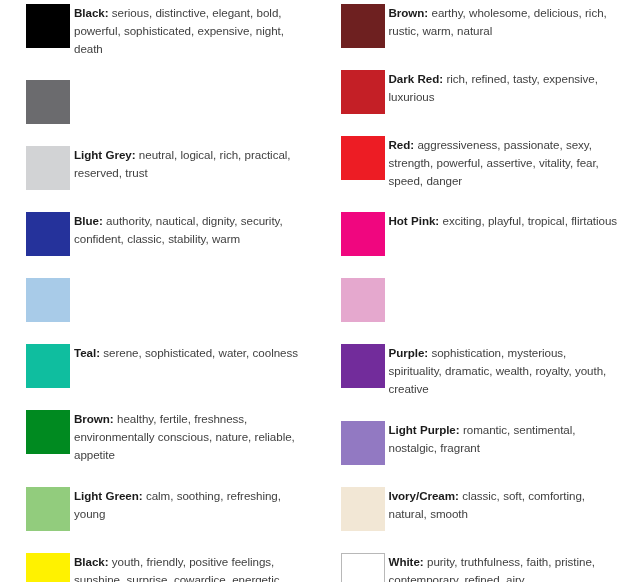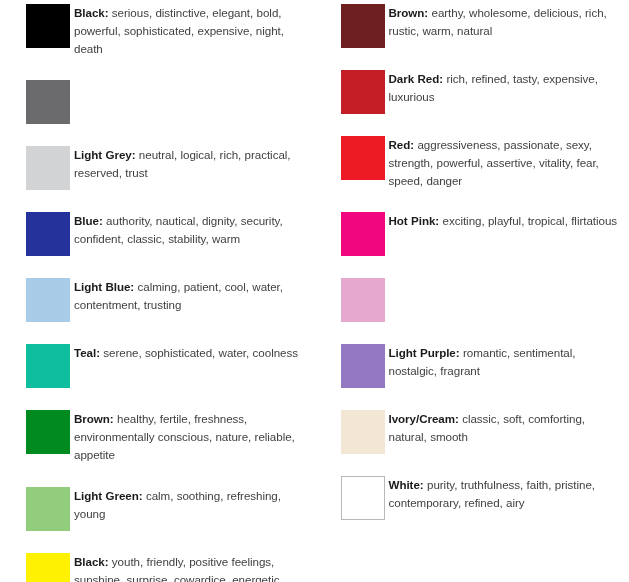--- a/index.html
+++ b/index.html
@@ -85,21 +85,20 @@
       <div class="entry">
         <div class="swatch" style="background: rgb(210, 211, 213);"></div>
         <div class="entry-text"><span class="color-name">Light Grey:</span><span class="entry-desc"> neutral, logical, rich, practical, reserved, trust</span></div>
       </div>
       <div class="entry">
         <div class="swatch" style="background: rgb(37, 50, 155);"></div>
         <div class="entry-text"><span class="color-name">Blue:</span><span class="entry-desc"> authority, nautical, dignity, security, confident, classic, stability, warm</span></div>
       </div>
       <div class="entry">
         <div class="swatch" style="background: rgb(168, 203, 232);"></div>
-        <div class="entry-text"><span class="color-name">Light Blue:</span><span class="entry-desc"> calming, patient, cool, water, contentment, trusting</span></div>
       </div>
       <div class="entry">
         <div class="swatch" style="background: rgb(15, 190, 159);"></div>
         <div class="entry-text"><span class="color-name">Teal:</span><span class="entry-desc"> serene, sophisticated, water, coolness</span></div>
       </div>
       <div class="entry">
         <div class="swatch" style="background: rgb(0, 138, 32);"></div>
         <div class="entry-text"><span class="color-name">Brown:</span><span class="entry-desc"> healthy, fertile, freshness, environmentally conscious, nature, reliable, appetite</span></div>
       </div>
       <div class="entry">
@@ -125,20 +124,24 @@
         <div class="entry-text"><span class="color-name">Red:</span><span class="entry-desc"> aggressiveness, passionate, sexy, strength, powerful, assertive, vitality, fear, speed, danger</span></div>
       </div>
       <div class="entry">
         <div class="swatch" style="background: rgb(240, 6, 127);"></div>
         <div class="entry-text"><span class="color-name">Hot Pink:</span><span class="entry-desc"> exciting, playful, tropical, flirtatious</span></div>
       </div>
       <div class="entry">
         <div class="swatch" style="background: rgb(229, 168, 206);"></div>
       </div>
       <div class="entry">
+        <div class="swatch" style="background: rgb(114, 44, 155);"></div>
+        <div class="entry-text"><span class="color-name">Purple:</span><span class="entry-desc"> sophistication, mysterious, spirituality, dramatic, wealth, royalty, youth, creative</span></div>
+      </div>
+      <div class="entry">
         <div class="swatch" style="background: rgb(146, 121, 194);"></div>
         <div class="entry-text"><span class="color-name">Light Purple:</span><span class="entry-desc"> romantic, sentimental, nostalgic, fragrant</span></div>
       </div>
       <div class="entry">
         <div class="swatch" style="background: rgb(242, 231, 213);"></div>
         <div class="entry-text"><span class="color-name">Ivory/Cream:</span><span class="entry-desc"> classic, soft, comforting, natural, smooth</span></div>
       </div>
       <div class="entry">
         <div class="swatch bordered" style="background: rgb(255, 255, 255);"></div>
         <div class="entry-text"><span class="color-name">White:</span><span class="entry-desc"> purity, truthfulness, faith, pristine, contemporary, refined, airy</span></div>

